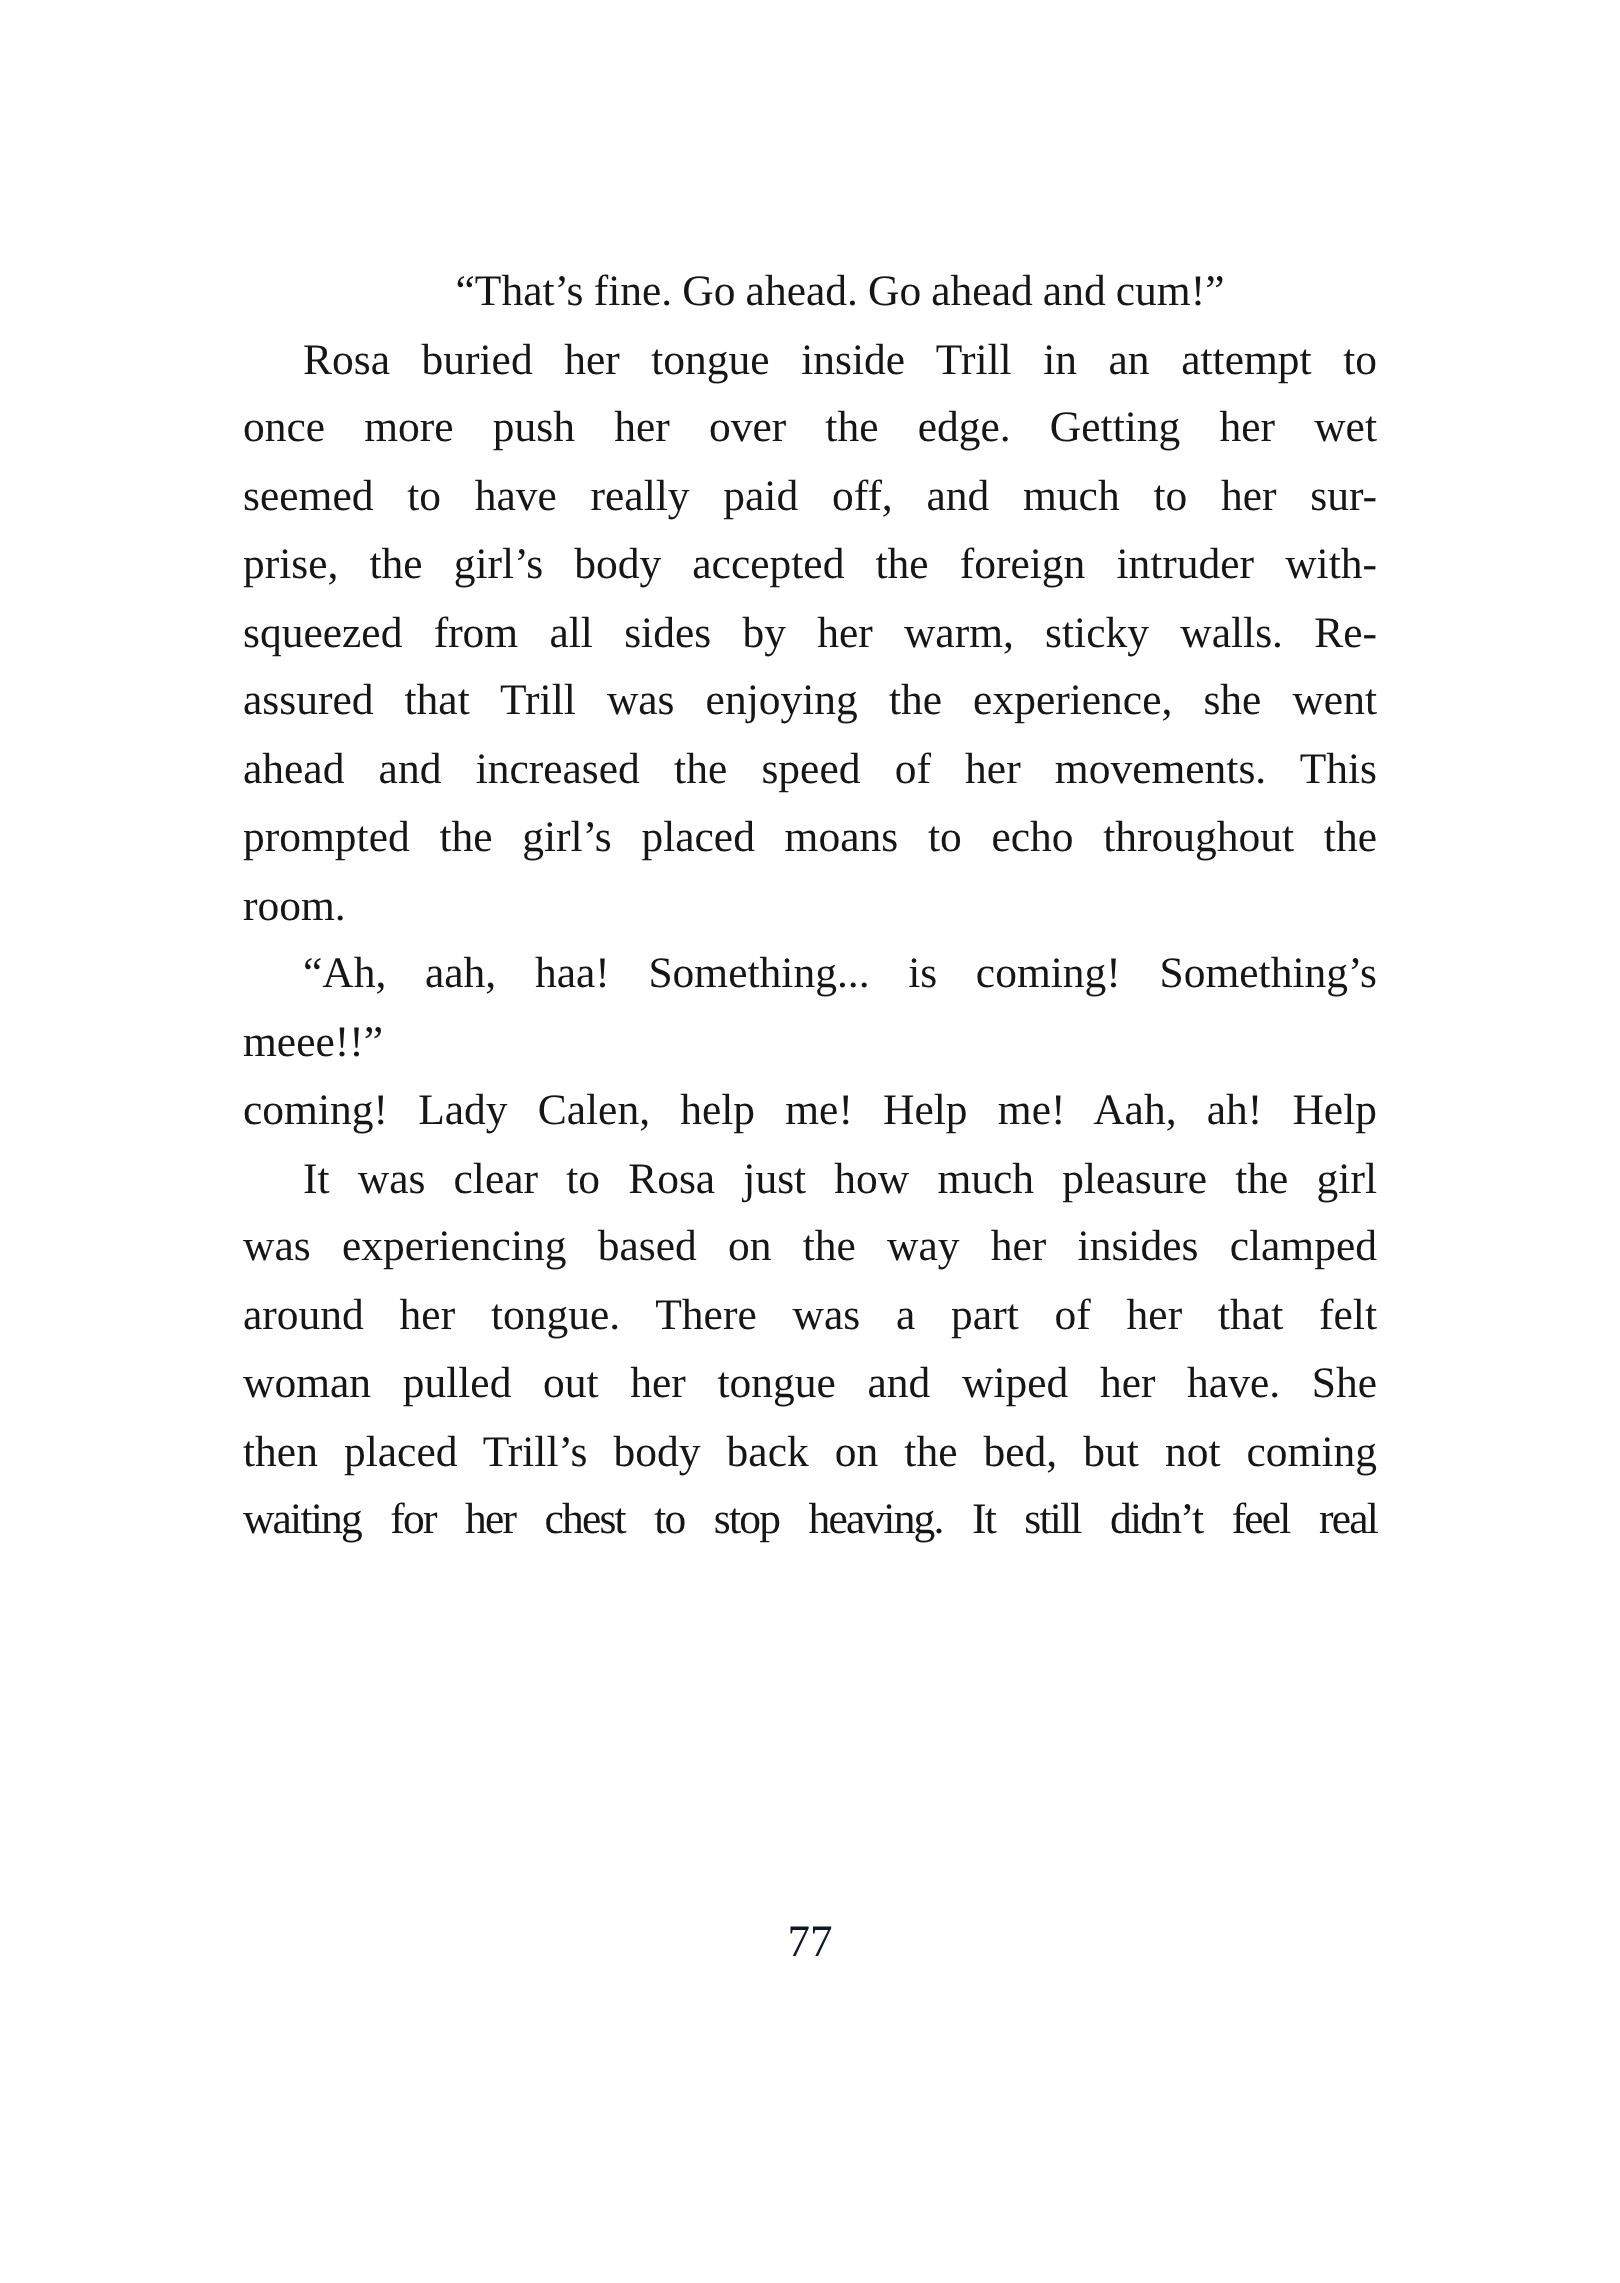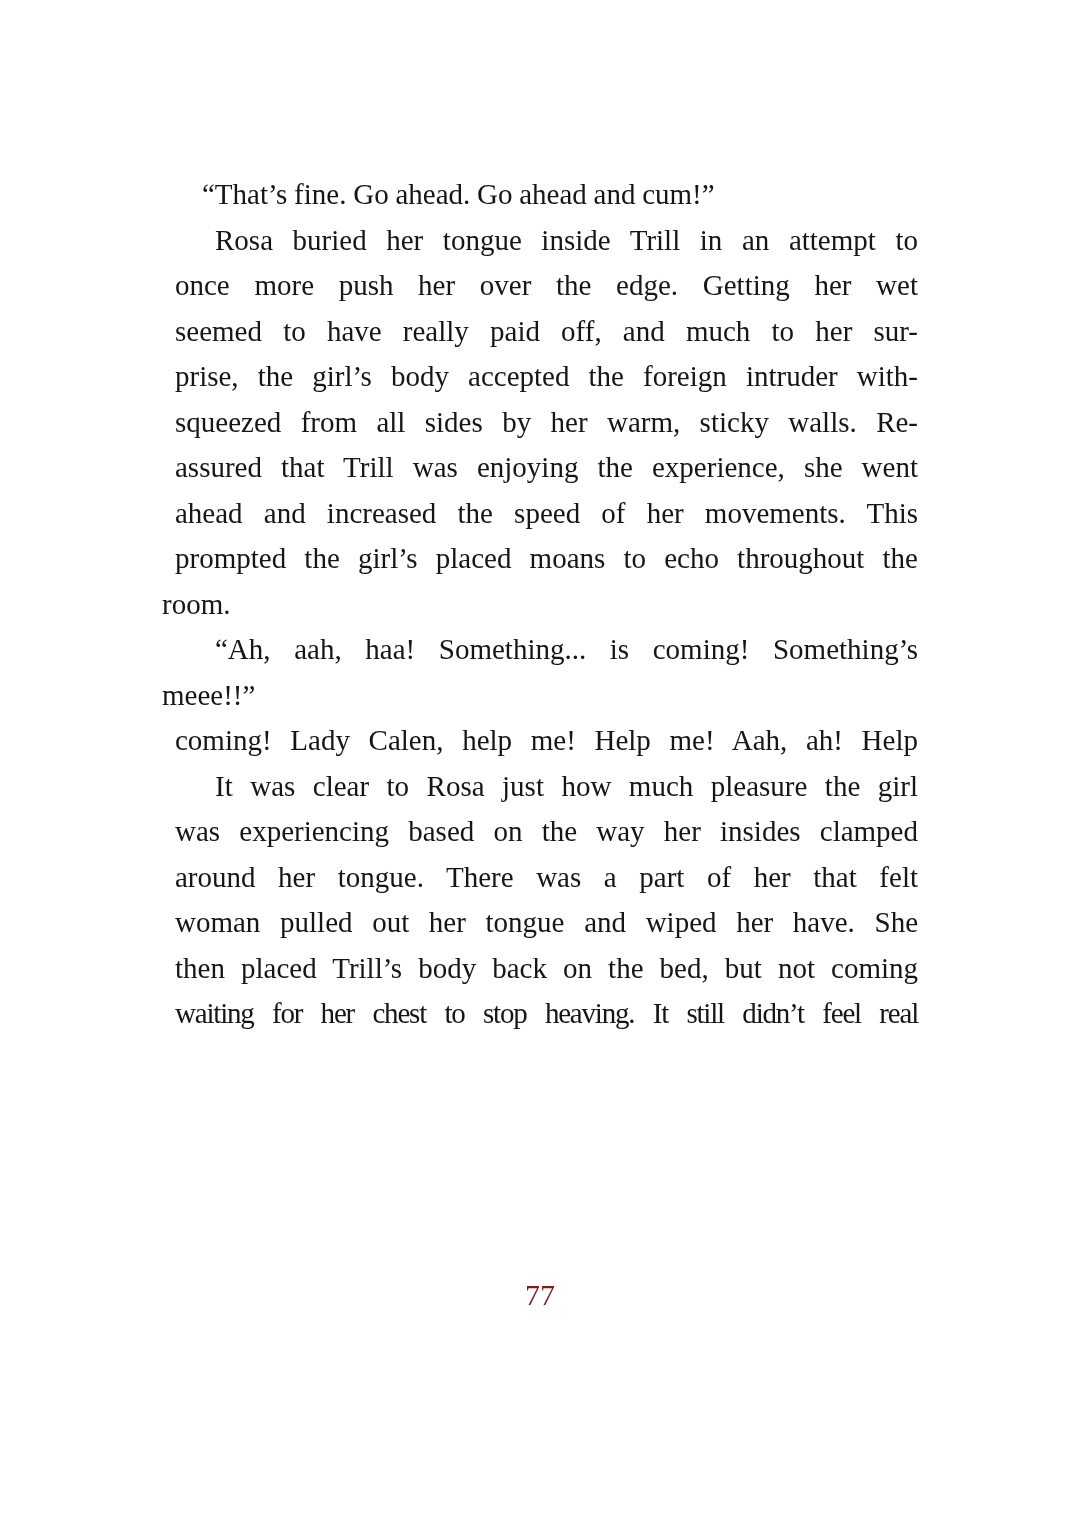--- a/index.html
+++ b/index.html
@@ -24,38 +24,38 @@
   }
   .line {
     font-size: 29px;
     line-height: 45.5px;
     height: 45.5px;
     word-spacing: -0.5px;
     white-space: normal;
   }
   .line.indent {
     padding-left: 40px;
+    text-align: center;
   }
   .line.justify {
     text-align: justify;
     text-align-last: justify;
-    margin-left: 13px;
   }
   .line.tight {
     letter-spacing: -1.2px;
   }
   .page-number {
     position: absolute;
     top: 1272px;
     left: 0;
     width: 1080px;
     text-align: center;
     font-size: 30px;
     line-height: 45px;
-    color: #7f1d1d;
+    color: #0f172a;
   }
 </style>
 </head>
 <body>
 
 <div class="book-page">
   <div class="text-block">
       <div class="line indent">“That’s fine. Go ahead. Go ahead and cum!”</div>
       <div class="line indent justify">Rosa buried her tongue inside Trill in an attempt to</div>
       <div class="line justify">once more push her over the edge.  Getting her wet</div>

